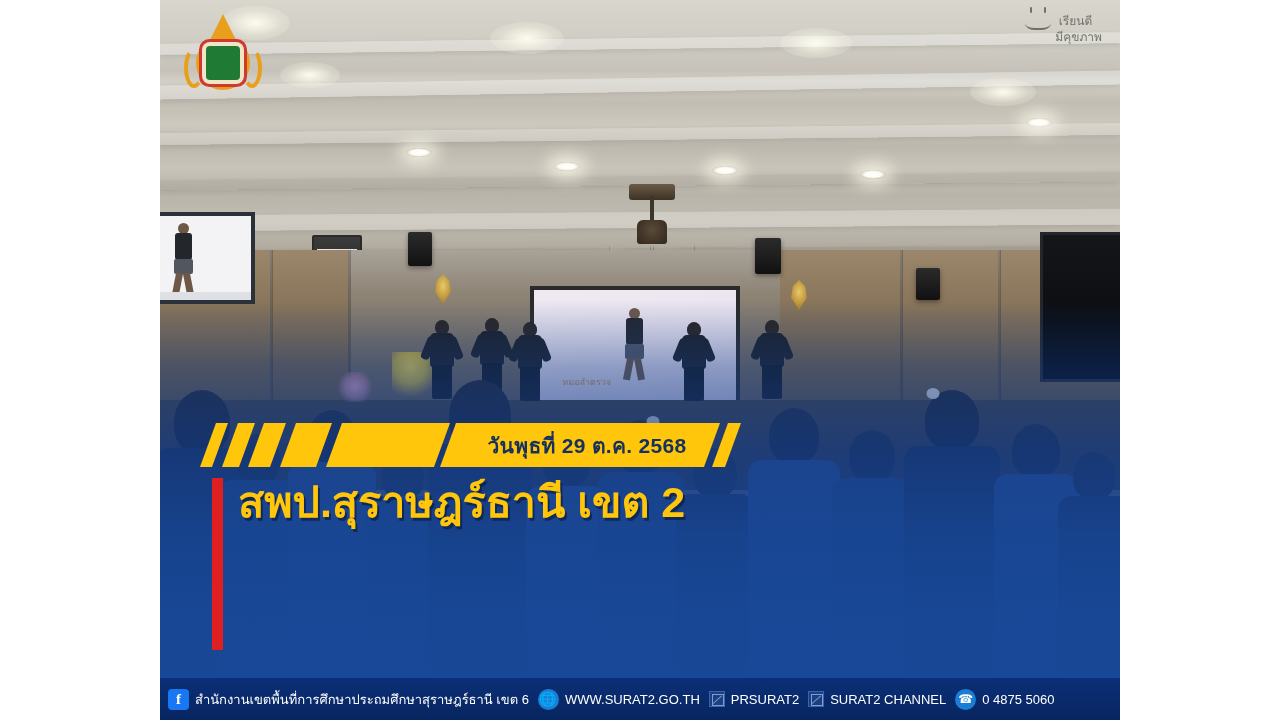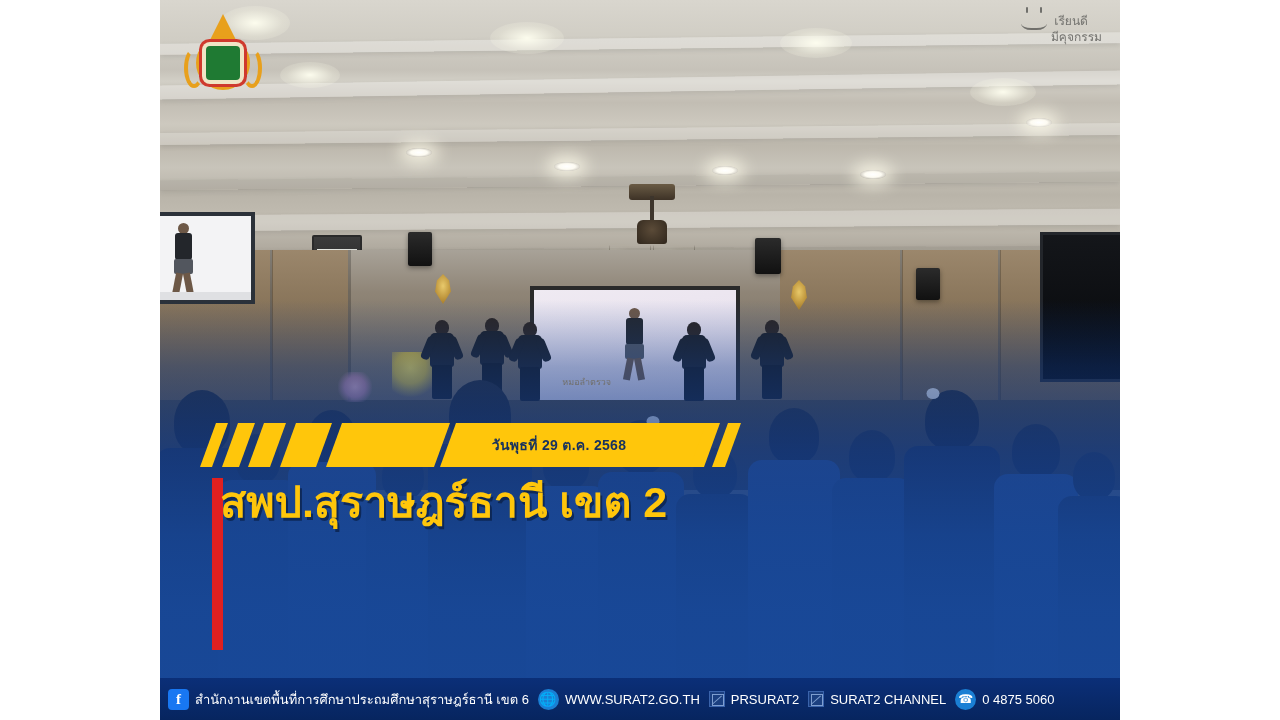--- a/index.html
+++ b/index.html
@@ -138,31 +138,31 @@
                  rgba(24,72,152,.97) 74%,
                  rgba(24,72,152,1) 100%); }
 
   
   .stripes{ position:absolute; top:423px; height:44px; }
   .stripe{ position:absolute; top:0; height:44px; background:#FFC60B;
            transform:skewX(-20deg); }
 
   .date-plate{ position:absolute; left:288px; top:423px; width:250px; height:44px;
                background:#FFC60B; transform:skewX(-20deg); }
-  .date-text{ position:absolute; left:284px; top:423px; width:230px; height:44px;
+  .date-text{ position:absolute; left:312px; top:423px; width:230px; height:44px;
               display:flex; align-items:center; justify-content:center;
-              color:#17315e; font-weight:bold; font-size:14px; letter-spacing:.3px;
+              color:#17315e; font-weight:bold; font-size:21px; letter-spacing:.3px;
               font-family:"Liberation Sans", sans-serif; white-space:nowrap; }
 
   
   .red-bar{ position:absolute; left:52px; top:478px; width:11px; height:172px;
             background:#E02020; }
 
   
-  .headline{ position:absolute; left:60px; top:481px; width:880px; }
+  .headline{ position:absolute; left:78px; top:481px; width:880px; }
   .h-main{ font-size:43px; font-weight:bold; color:#FFC60B; line-height:1.02;
            text-shadow:2px 3px 0 rgba(8,26,60,.65); white-space:nowrap;
            font-family:"Liberation Sans", sans-serif; }
   .h-sub{ font-size:31px; font-weight:bold; color:#ffffff; line-height:1.30;
           text-shadow:2px 2px 0 rgba(8,26,60,.6); white-space:nowrap;
           font-family:"Liberation Sans", sans-serif; }
 
   
   .emblem{ position:absolute; left:26px; top:14px; width:74px; height:80px; }
   .em-top{ position:absolute; left:50%; top:0; transform:translateX(-50%);
@@ -409,21 +409,21 @@
       <div class="em-core"></div>
       <div class="em-arcL"></div>
       <div class="em-arcR"></div>
     </div>
 
     <div class="slogan">
       <div>
         <span class="smiley"></span>
         <span>เรียนดี</span>
       </div>
-      <div style="padding-left:30px;">มีคุจกรรม</div>
+      <div style="padding-left:30px;">มีคุขภาพ</div>
     </div>
 
     <div class="stripes">
       <div class="stripe" style="left:48px;width:12px;"></div>
       <div class="stripe" style="left:70px;width:17px;"></div>
       <div class="stripe" style="left:96px;width:22px;"></div>
       <div class="stripe" style="left:128px;width:36px;"></div>
       <div class="stripe" style="left:174px;width:108px;"></div>
 
       <div class="stripe" style="left:380px;width:96px;"></div>

